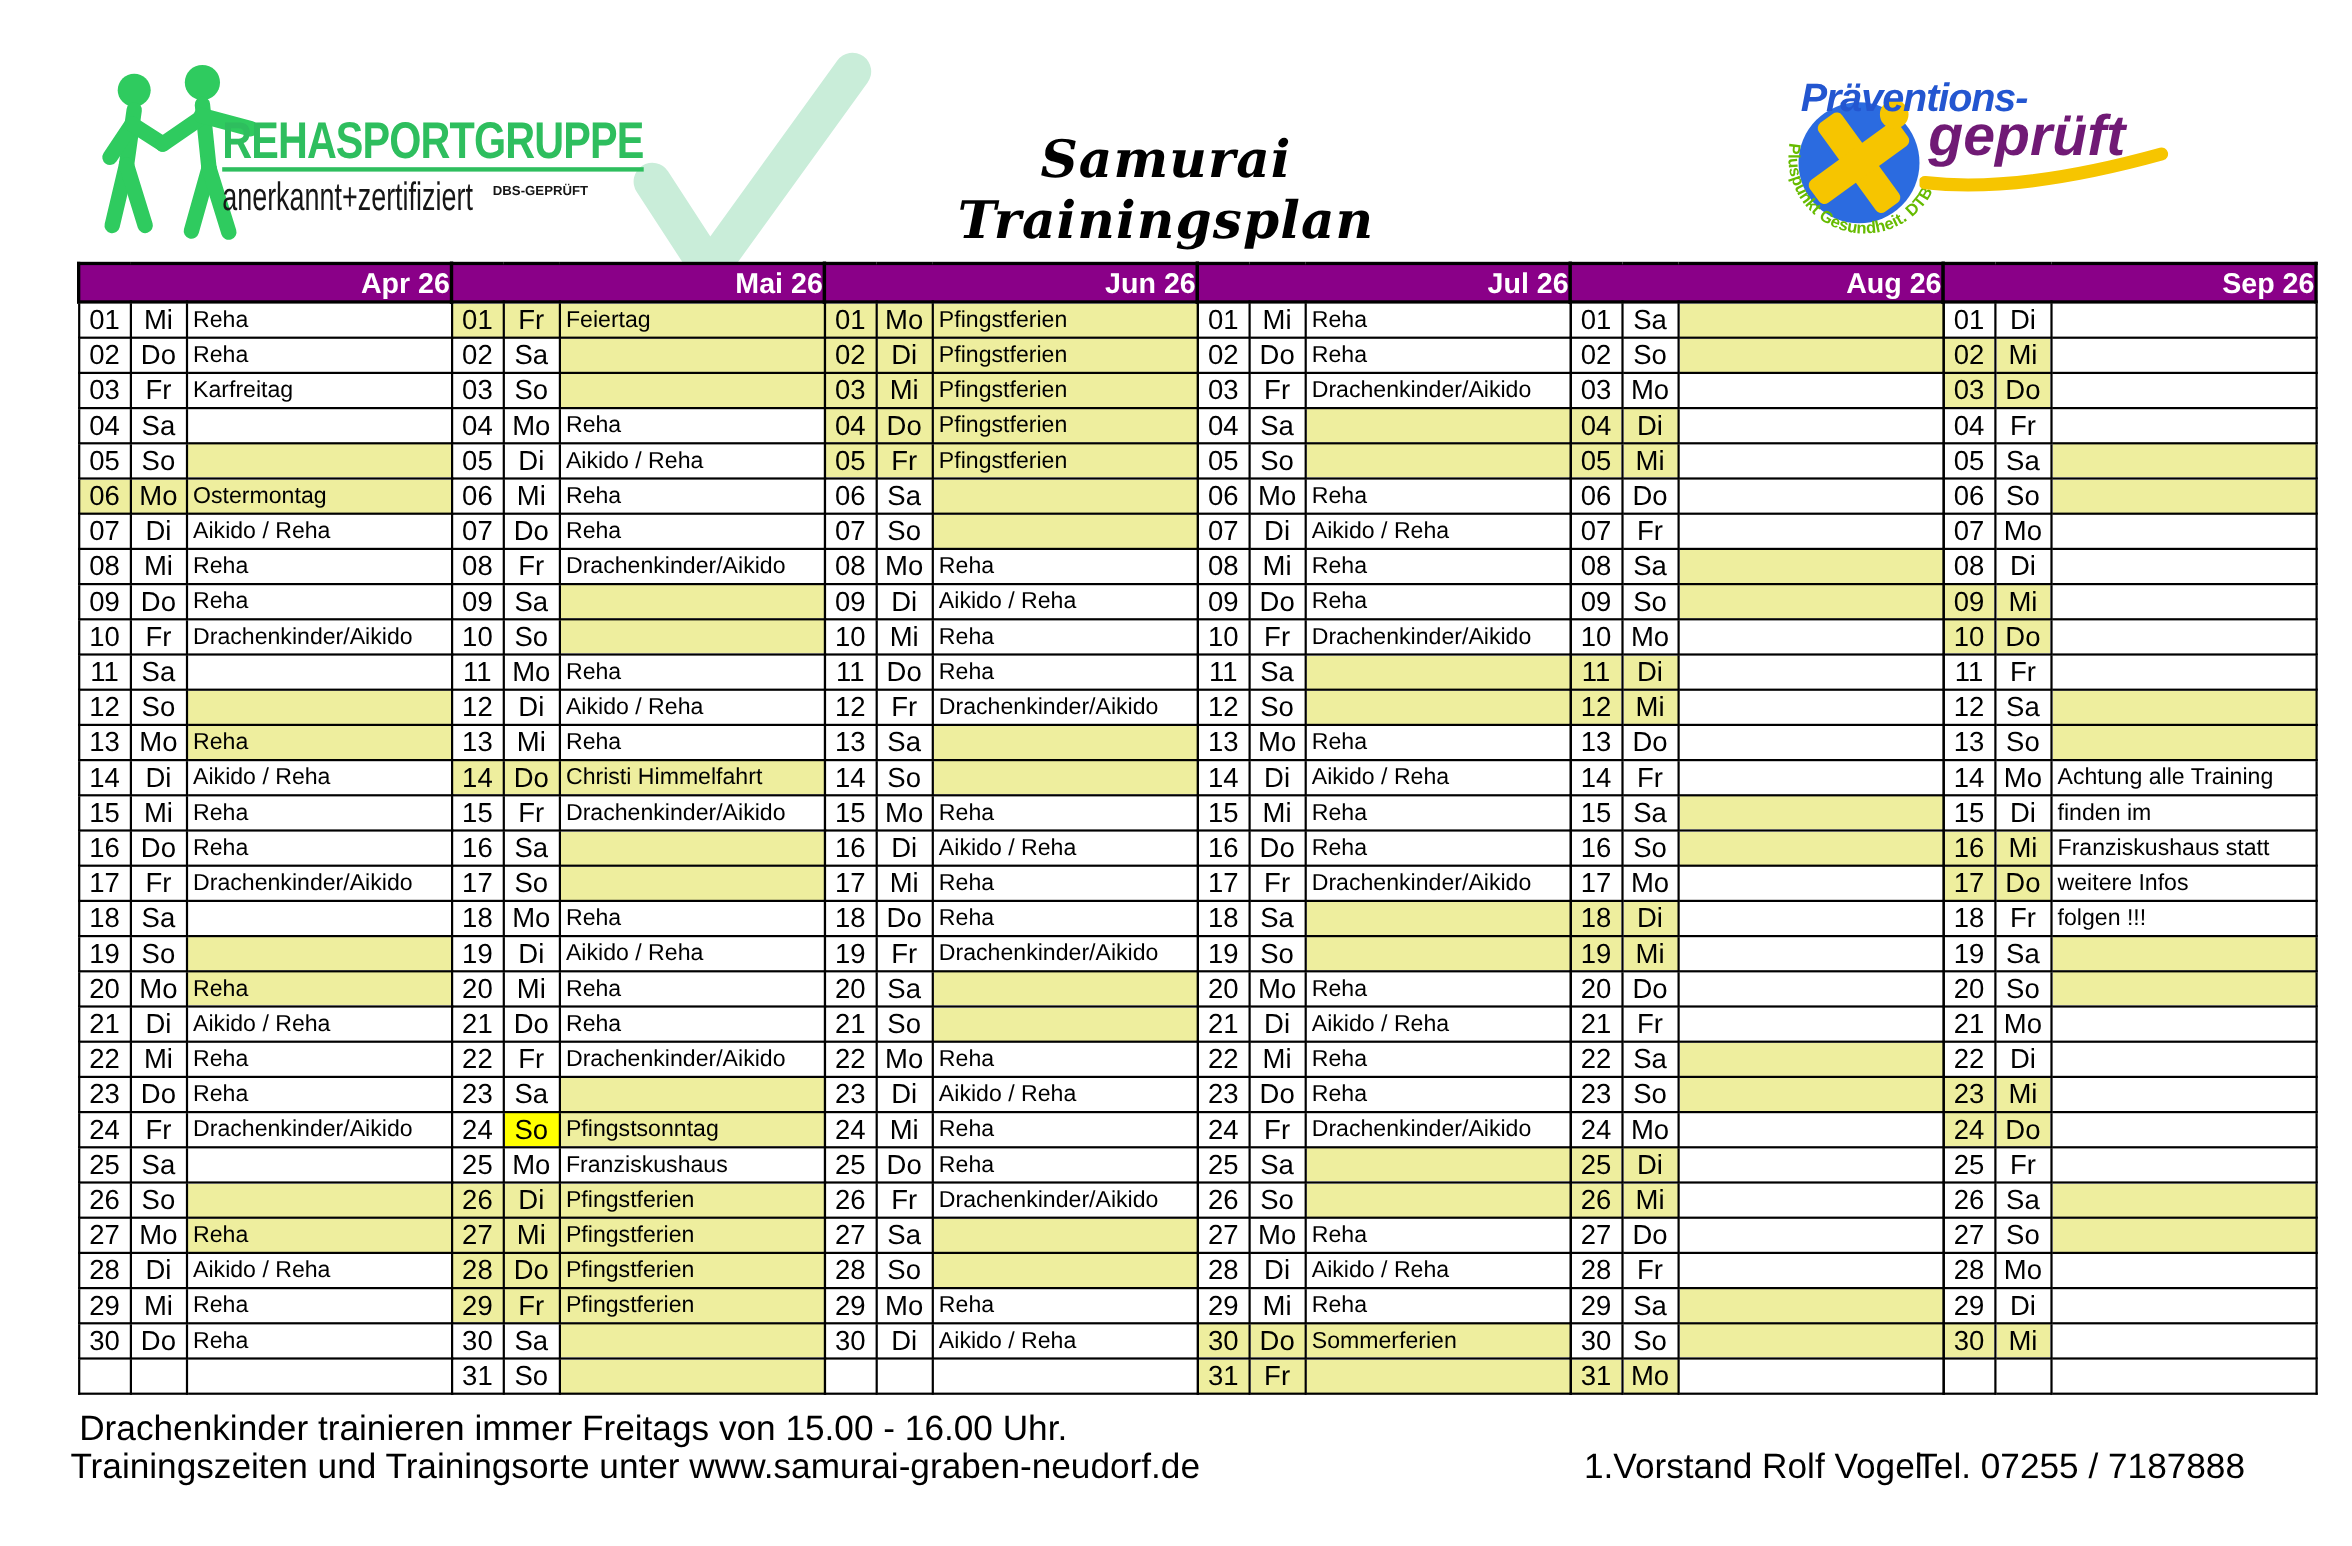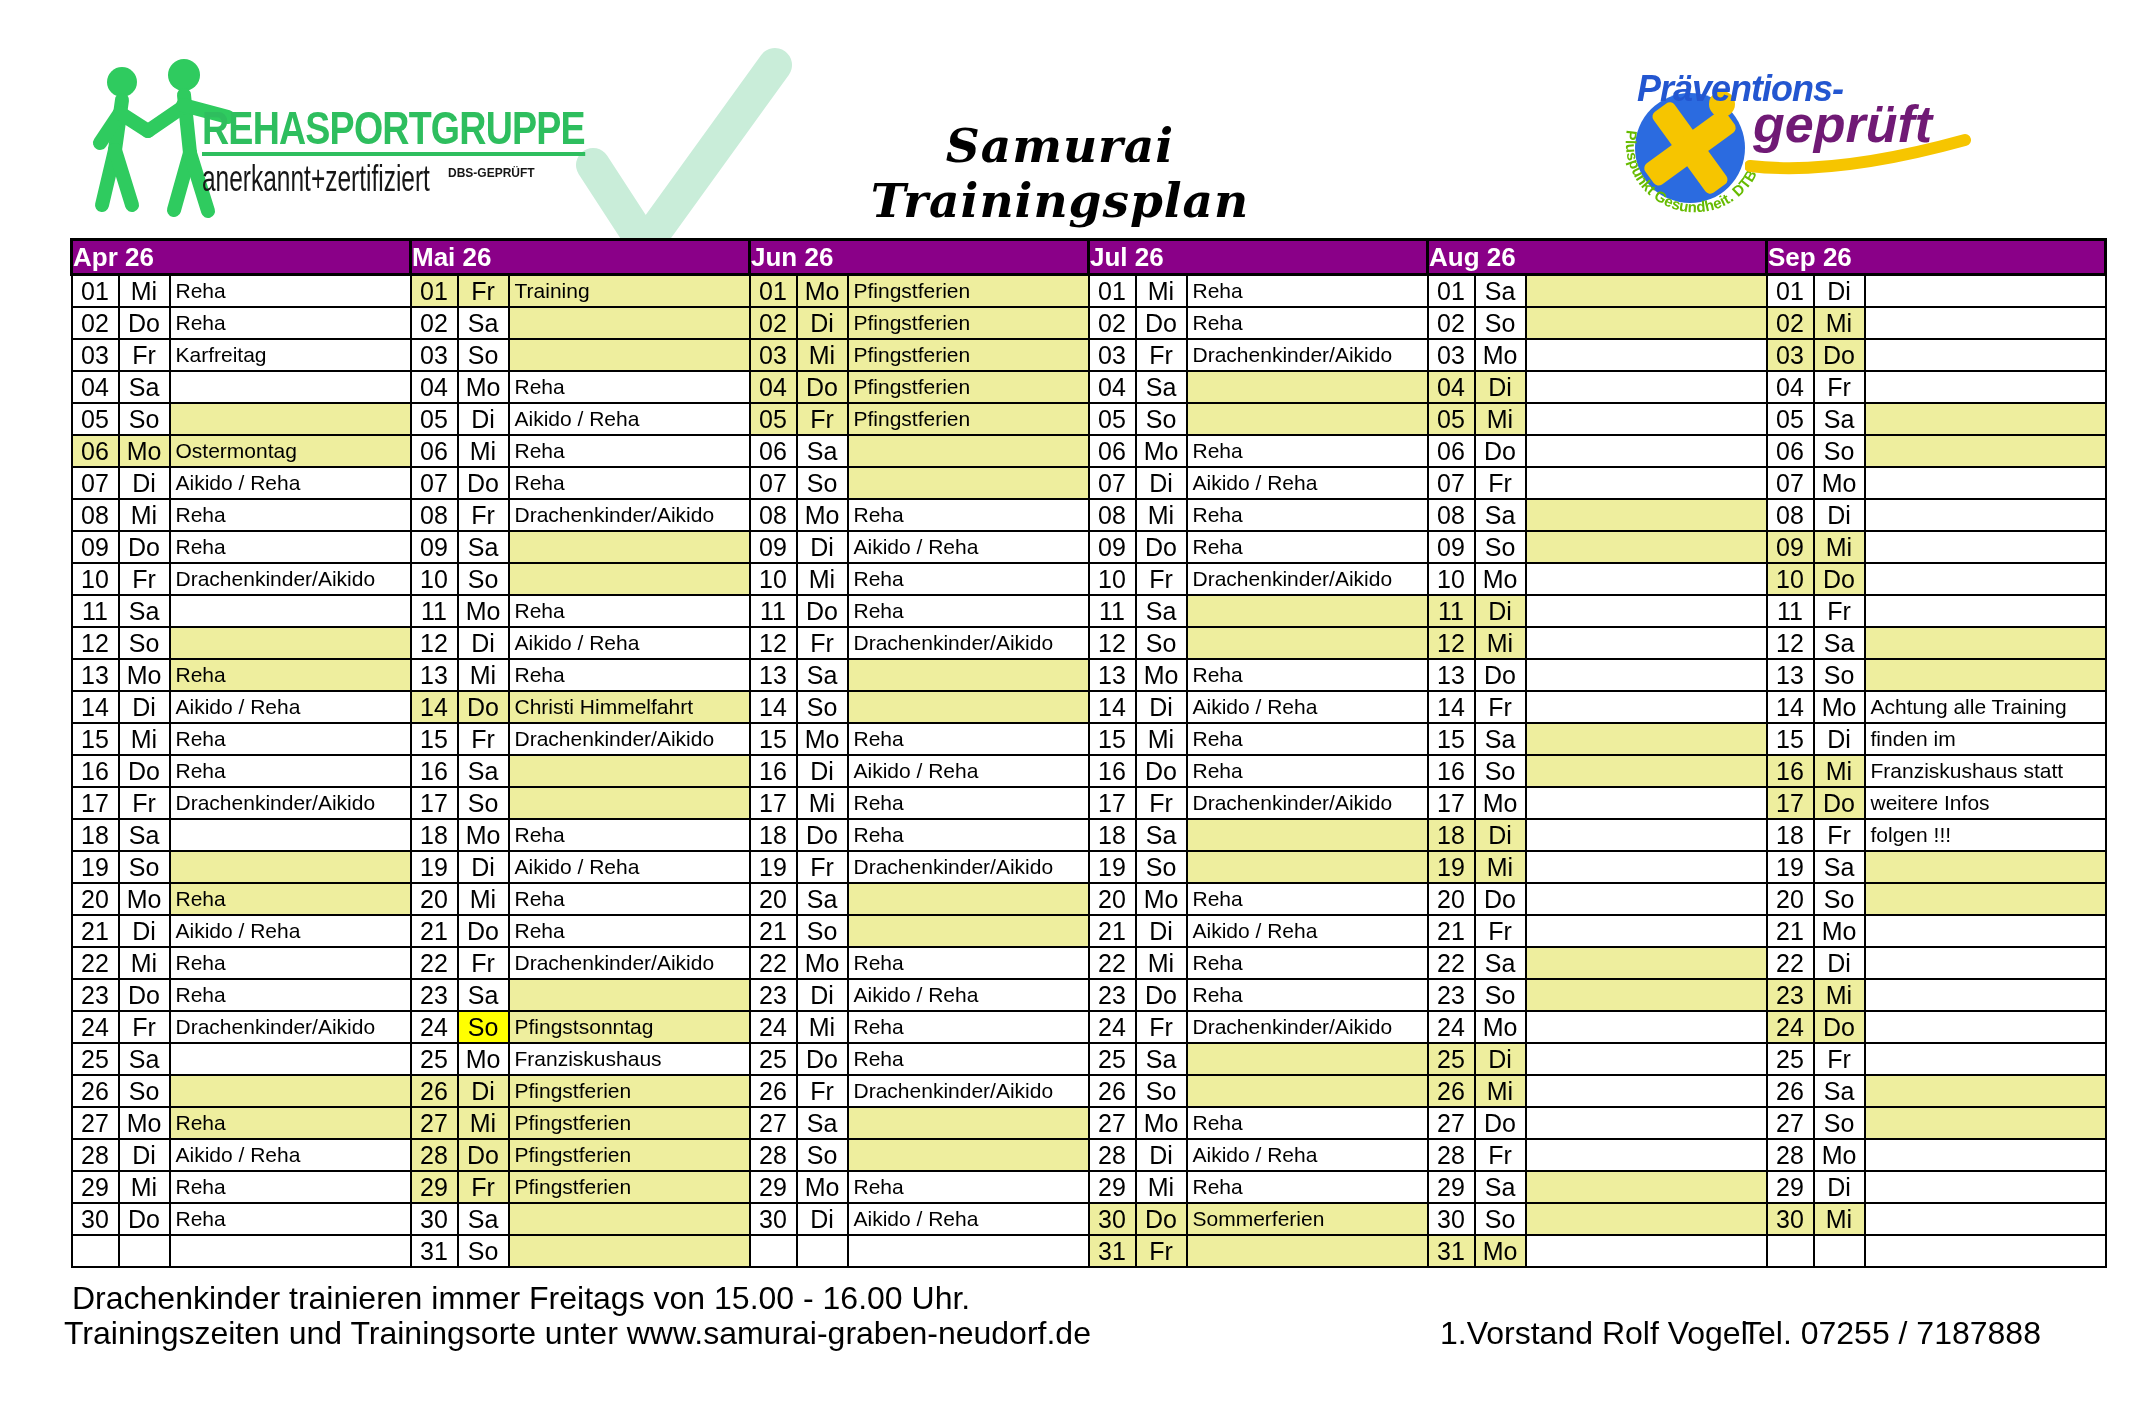--- a/index.html
+++ b/index.html
@@ -37,21 +37,21 @@
     font-size:52px;letter-spacing:0px;white-space:nowrap;
   }
   #emblem-svg{position:absolute;left:0;top:18px;}
   #swoosh-svg{position:absolute;left:140px;top:78px;}
   
   #calendar{position:absolute;left:70px;top:238px;display:flex;}
   table.month-table{border-collapse:collapse;table-layout:fixed;}
   table.month-table + table.month-table{margin-left:-3px;}
   .month-header{
     background:#8a0088;color:#ffffff;font-size:26px;font-weight:bold;
-    text-align:left;height:32px;border:3px solid #000;padding:0;
+    text-align:right;height:32px;border:3px solid #000;padding:0;
   }
   td{border:2px solid #000;height:30px;padding:0;background:#ffffff;overflow:hidden;white-space:nowrap;}
   td.c-num{width:45px;text-align:center;font-size:25px;}
   td.c-wd{width:49px;text-align:center;font-size:25px;}
   td.c-act{width:234px;text-align:left;font-size:21px;padding-left:5px;}
   td.yl{background:#eeee9e;}
   td.ylb{background:#ffff00;}
   
   .foot{position:absolute;font-size:32px;color:#000;white-space:nowrap;}
   #footer-line1{left:72px;top:1280px;}
@@ -279,21 +279,21 @@
       </tbody>
     </table>
     <table class="month-table">
       <tbody>
         <tr>
           <th colspan="3" class="month-header">Mai 26</th>
         </tr>
         <tr>
           <td class="c-num yl">01</td>
           <td class="c-wd yl">Fr</td>
-          <td class="c-act yl">Training</td>
+          <td class="c-act yl">Feiertag</td>
         </tr>
         <tr>
           <td class="c-num">02</td>
           <td class="c-wd">Sa</td>
           <td class="c-act yl"></td>
         </tr>
         <tr>
           <td class="c-num">03</td>
           <td class="c-wd">So</td>
           <td class="c-act yl"></td>

